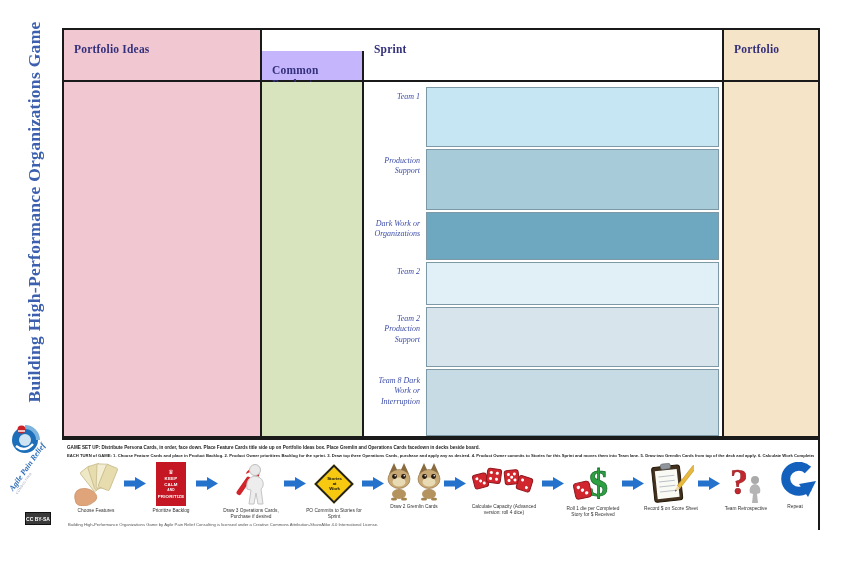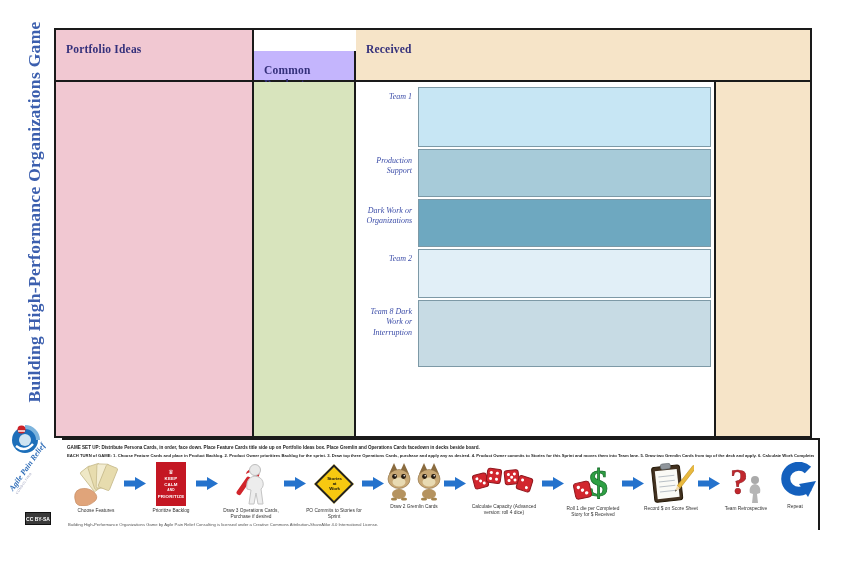--- a/index.html
+++ b/index.html
@@ -13,21 +13,21 @@
 
   
   .logo{position:absolute;left:6px;top:420px;width:62px;height:104px;}
   .logo-swirl{position:absolute;left:2px;top:2px;}
   .logo-text{position:absolute;left:12px;top:62px;width:70px;transform:rotate(-55deg);
              transform-origin:0 100%;color:#2f6db8;}
   .logo-brand{font:bold italic 8px "Liberation Serif",serif;white-space:nowrap;}
   .logo-sub{font:3.2px "Liberation Sans",sans-serif;letter-spacing:.5px;color:#8a8fb0;white-space:nowrap;}
 
   
-  .board{position:absolute;left:54px;top:28px;width:758px;height:410px;box-sizing:border-box;
+  .board{position:absolute;left:62px;top:28px;width:758px;height:410px;box-sizing:border-box;
          border:2px solid #1a1a1a;background:#fff;display:flex;flex-direction:column;}
   .hdr-row{display:flex;height:52px;border-bottom:2px solid #1a1a1a;box-sizing:border-box;flex:none;}
   .hdr{box-sizing:border-box;padding:12px 10px 0 10px;font:bold 11.5px "Liberation Serif",serif;
        color:#34307b;letter-spacing:.2px;line-height:1.25;}
   .body-row{flex:1;display:flex;min-height:0;}
   .cell{box-sizing:border-box;}
   .c0{width:198px;border-right:2px solid #1a1a1a;}
   .c1{width:102px;border-right:2px solid #1a1a1a;}
   .c2{width:360px;border-right:2px solid #1a1a1a;background:#fff;}
   .c3{flex:1;}
@@ -88,41 +88,46 @@
     <div class="logo-text">
       <div class="logo-brand">Agile Pain Relief</div>
       <div class="logo-sub">CONSULTING</div>
     </div>
   </div>
 
   <div class="board">
     <div class="hdr-row">
       <div class="hdr c0" style="background-color: rgb(241, 200, 210);">Portfolio Ideas</div>
       <div class="hdr c1" style="background-color: #c4b5fd; margin-top: 21px;">Common Product Backlog</div>
-      <div class="hdr c3" style="background-color: rgb(246, 228, 200);">Received</div>
+      <div class="hdr c2" style="background-color: rgb(255, 255, 255);">Sprint</div>
+      <div class="hdr c3" style="background-color: rgb(246, 228, 200);">Portfolio</div>
     </div>
     <div class="body-row">
       <div class="cell c0" style="background-color: rgb(241, 200, 210);"></div>
       <div class="cell c1" style="background-color: rgb(216, 228, 189);"></div>
       <div class="cell c2">
         <div class="lane" style="height:60px">
           <div class="lane-label" style="padding-top:5px">Team 1</div>
           <div class="lane-band" style="background-color: rgb(199, 230, 244);"></div>
         </div>
-        <div class="lane" style="height:48px">
+        <div class="lane" style="height:61px">
           <div class="lane-label">Production Support</div>
           <div class="lane-band" style="background-color: rgb(167, 203, 217);"></div>
         </div>
         <div class="lane" style="height:48px">
           <div class="lane-label">Dark Work or Organizations</div>
           <div class="lane-band" style="background-color: rgb(110, 168, 192);"></div>
         </div>
-        <div class="lane" style="height:49px">
+        <div class="lane" style="height:43px">
           <div class="lane-label" style="padding-top:5px">Team 2</div>
           <div class="lane-band" style="background-color: rgb(225, 239, 247);"></div>
+        </div>
+        <div class="lane" style="height:60px">
+          <div class="lane-label">Team 2 Production Support</div>
+          <div class="lane-band" style="background-color: rgb(215, 228, 235);"></div>
         </div>
         <div class="lane" style="height:67px">
           <div class="lane-label">Team 8 Dark Work or Interruption</div>
           <div class="lane-band" style="background-color: rgb(199, 219, 228);"></div>
         </div>
       </div>
       <div class="cell c3" style="background-color: rgb(246, 228, 200);"></div>
     </div>
   </div>
 

